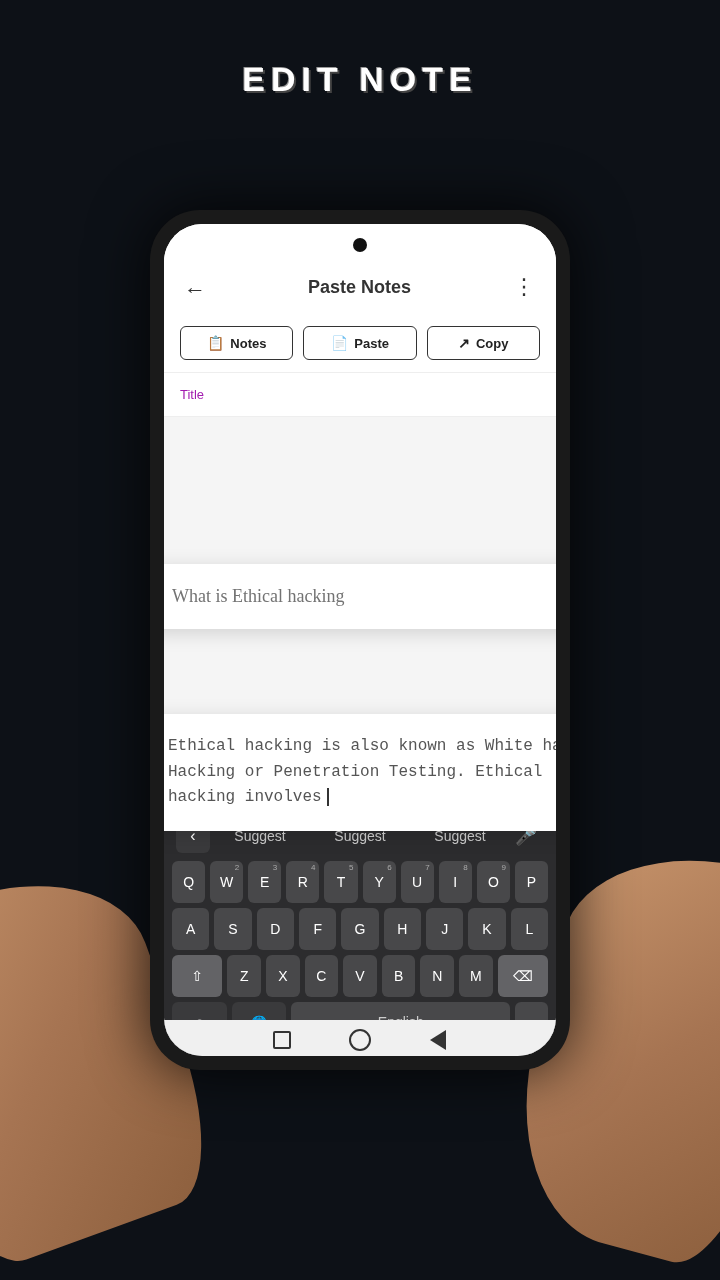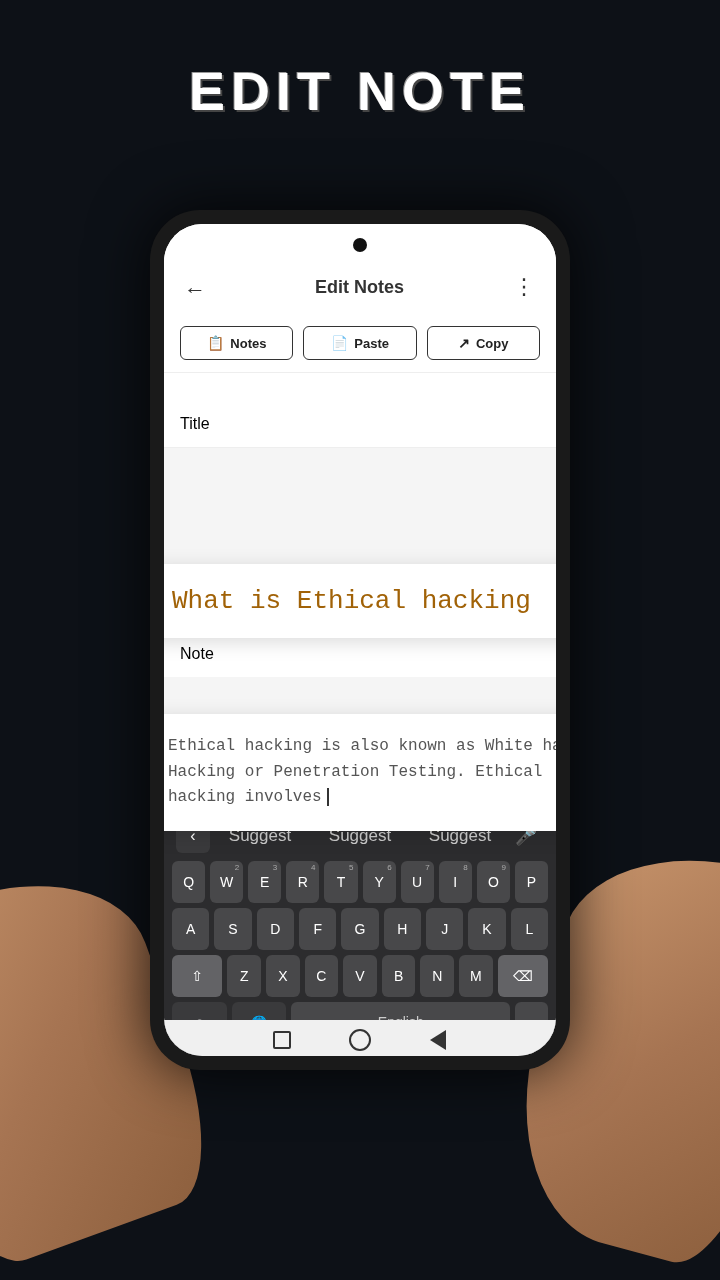--- a/index.html
+++ b/index.html
@@ -11,21 +11,21 @@
       background-color: #0d1117;
       font-family: 'Arial', sans-serif;
       overflow: hidden;
       position: relative;
     }
 
     .page-title {
       text-align: center;
       padding-top: 60px;
       color: #ffffff;
-      font-size: 54px;
+      font-size: 34px;
       font-weight: 900;
       letter-spacing: 6px;
       text-transform: uppercase;
       font-family: 'Arial Black', sans-serif;
       text-shadow: 2px 2px 0 #444, -1px -1px 0 #999;
       position: relative;
       z-index: 2;
     }
 
     .phone-container {
@@ -121,43 +121,42 @@
     }
 
     
     .note-field {
       background: #fff;
       padding: 14px 16px 10px 16px;
       border-bottom: 1px solid #eee;
     }
 
     .field-label {
-      font-size: 16px;
-      color: #000000;
+      font-size: 13px;
+      color: #a21caf;
       margin-bottom: 4px;
-      margin-top: 28px;
     }
 
     
     .title-bubble {
       position: absolute;
       top: 340px;
       left: -20px;
       width: 460px;
       background: #fff;
       border-radius: 16px;
       padding: 22px 28px;
       box-shadow: 0 4px 20px rgba(0,0,0,0.15);
       z-index: 10;
     }
 
     .title-bubble-text {
-      font-family: Liberation Mono, monospace;
-      font-size: 26px;
-      color: #a16207;
+      font-family: Liberation Serif, serif;
+      font-size: 18px;
+      color: #737373;
     }
 
     
     .note-section {
       background: #fff;
       padding: 14px 16px 10px 16px;
       margin-top: 8px;
     }
 
     
@@ -223,21 +222,21 @@
       justify-content: center;
       color: #fff;
       font-size: 16px;
       cursor: pointer;
     }
 
     .suggest-item {
       flex: 1;
       text-align: center;
       color: #ccc;
-      font-size: 17px;
+      font-size: 14px;
       cursor: pointer;
     }
 
     .mic-icon {
       width: 34px;
       height: 34px;
       display: flex;
       align-items: center;
       justify-content: center;
       color: #ccc;
@@ -418,21 +417,21 @@
   <div class="left-hand"></div>
   <div class="right-hand"></div>
 </div>
 
 <div class="phone-container">
   <div class="phone-screen">
     <div class="phone-camera"></div>
 
     <div class="app-header">
       <span class="back-icon">←</span>
-      <span class="header-title">Edit Notes</span>
+      <span class="header-title">Paste Notes</span>
       <span class="more-icon">⋮</span>
     </div>
 
     <div class="action-buttons">
       <button class="action-btn">
         <span class="btn-icon">📋</span>
         <span>Notes</span>
       </button>
       <button class="action-btn">
         <span class="btn-icon">📄</span>

